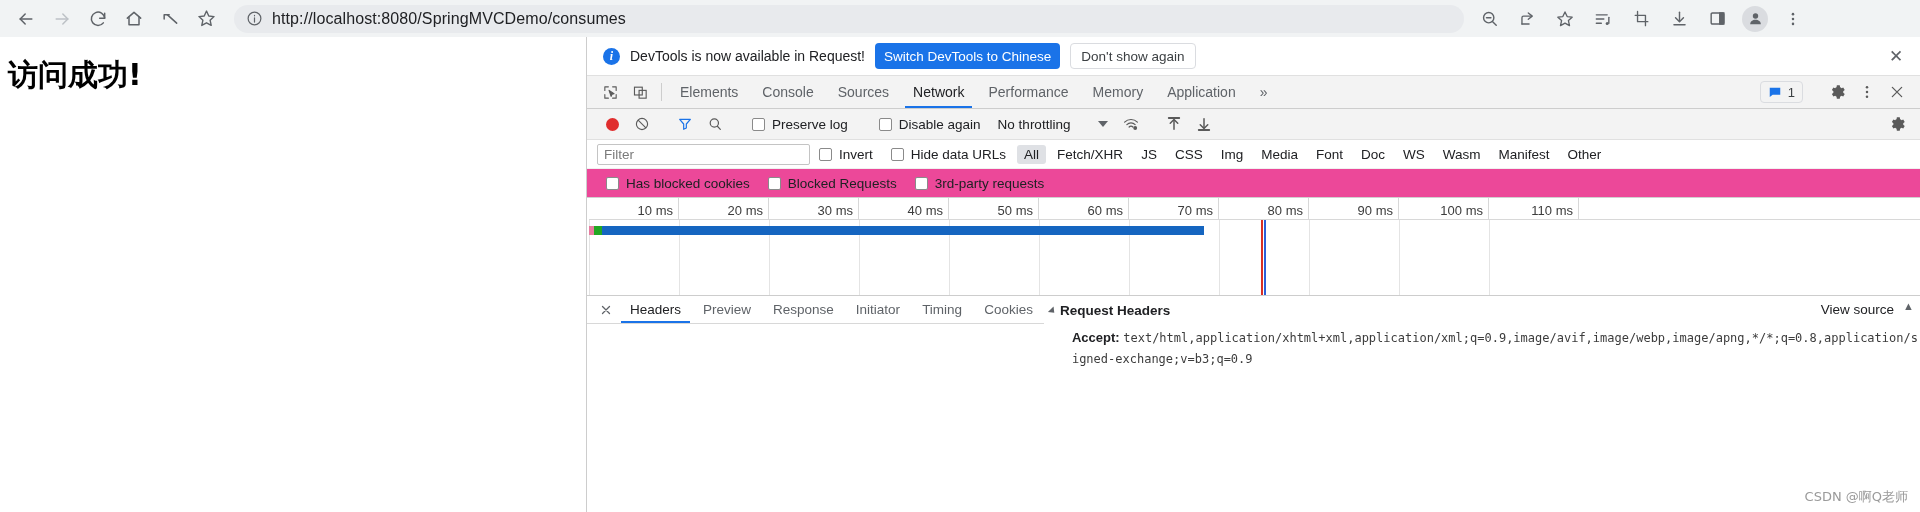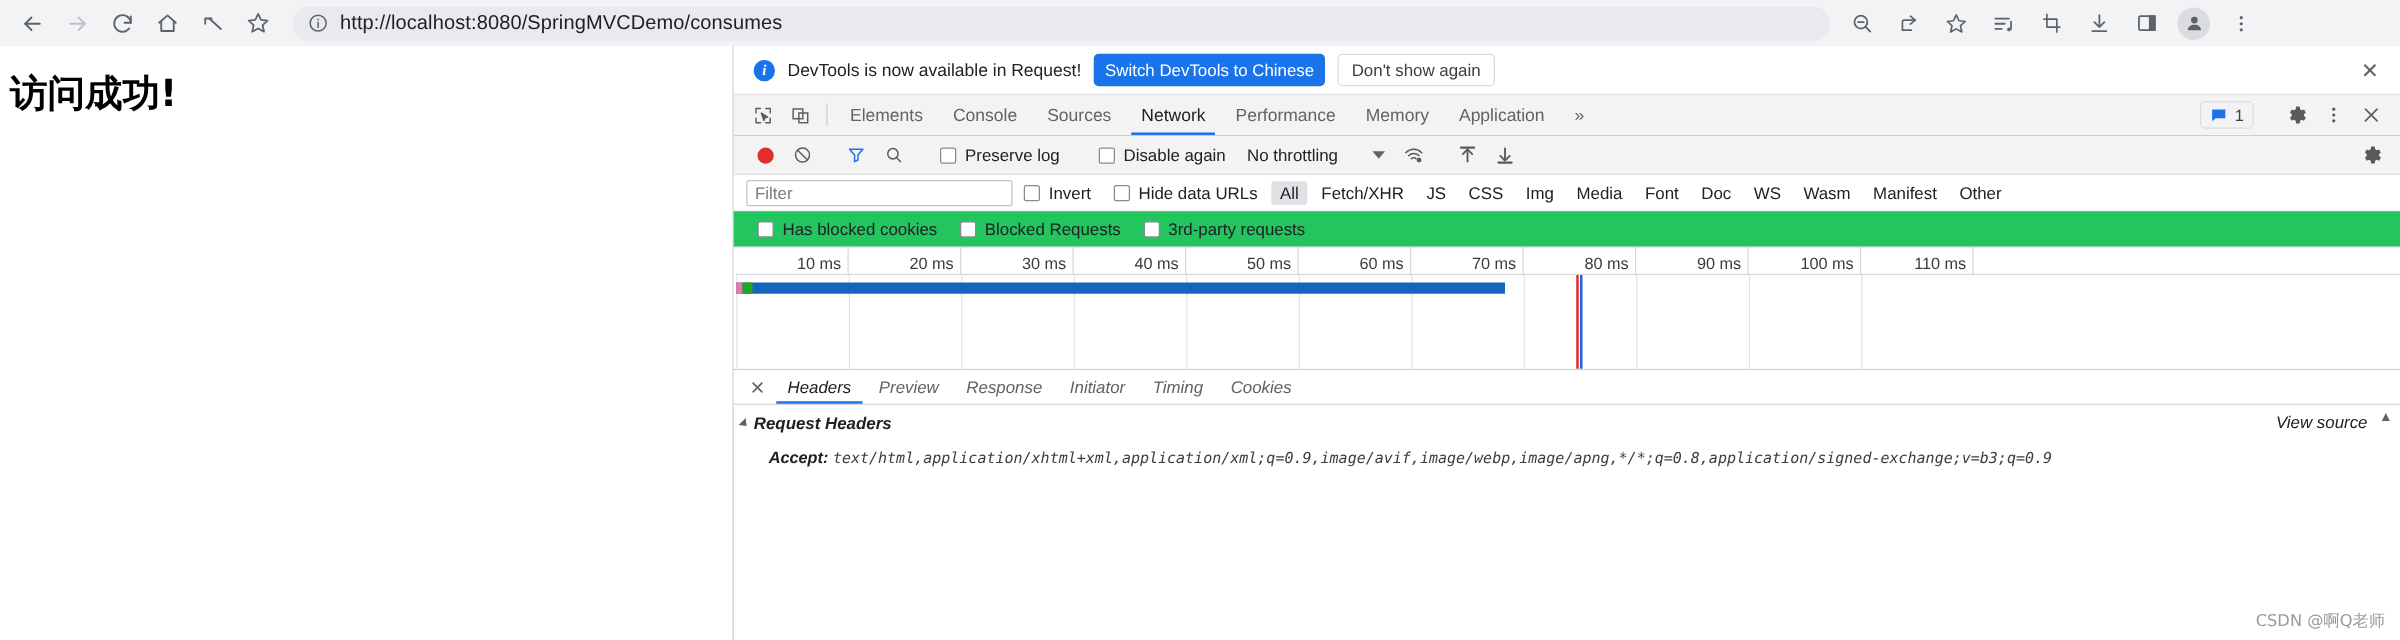--- a/index.html
+++ b/index.html
@@ -169,21 +169,21 @@
     font-size: 13.5px; padding: 0 6px; color: #a21caf;
     font-family: "Liberation Sans", sans-serif; background: #fff;
   }
   #filter-input::placeholder { color: #7a7a7a; }
   .type-chip {
     font-size: 13.5px; color: #202124; padding: 2px 7px; margin: 0 2px;
     border-radius: 3px; cursor: pointer; white-space: nowrap;
   }
   .type-chip.active { background: #dfe1e5; }
   #dt-filter-row2 {
-    height: 29px; flex: none; background: #22c55e;
+    height: 29px; flex: none; background: #ec4899;
     display: flex; align-items: center; padding-left: 10px;
     border-bottom: 1px solid #d0d0d0;
   }
 
   
   #dt-timeline { flex: none; height: 97px; background: #fff; position: relative; }
   #timeline-ruler {
     height: 22px; position: relative;
     border-bottom: 1px solid #d8d8d8;
     margin-left: 2px;
@@ -225,21 +225,21 @@
   }
   .doc-icon {
     width: 12px; height: 14px; border: 1px solid #4a76c4; background: #fff;
     flex: none; position: relative;
   }
   .doc-icon::after {
     content:""; position:absolute; left:2px; right:2px; top:3px;
     height:1px; background:#4a76c4;
     box-shadow: 0 3px 0 #4a76c4, 0 6px 0 #4a76c4;
   }
-  #detail-pane { flex: 1 1 auto; display: flex; flex-direction: column; min-width: 0; font-style: italic; }
+  #detail-pane { flex: 1 1 auto; display: flex; flex-direction: row; min-width: 0; }
   #detail-tabs {
     height: 28px; flex: none; display: flex; align-items: stretch;
     border-bottom: 1px solid #d8d8d8; background: #fff; padding-left: 6px;
   }
   #detail-close {
     width: 26px; display: flex; align-items: center; justify-content: center;
     color: #5f6368; font-size: 13px; cursor: pointer; flex: none;
   }
   .detail-tab {
     display: flex; align-items: center; padding: 0 11px;

